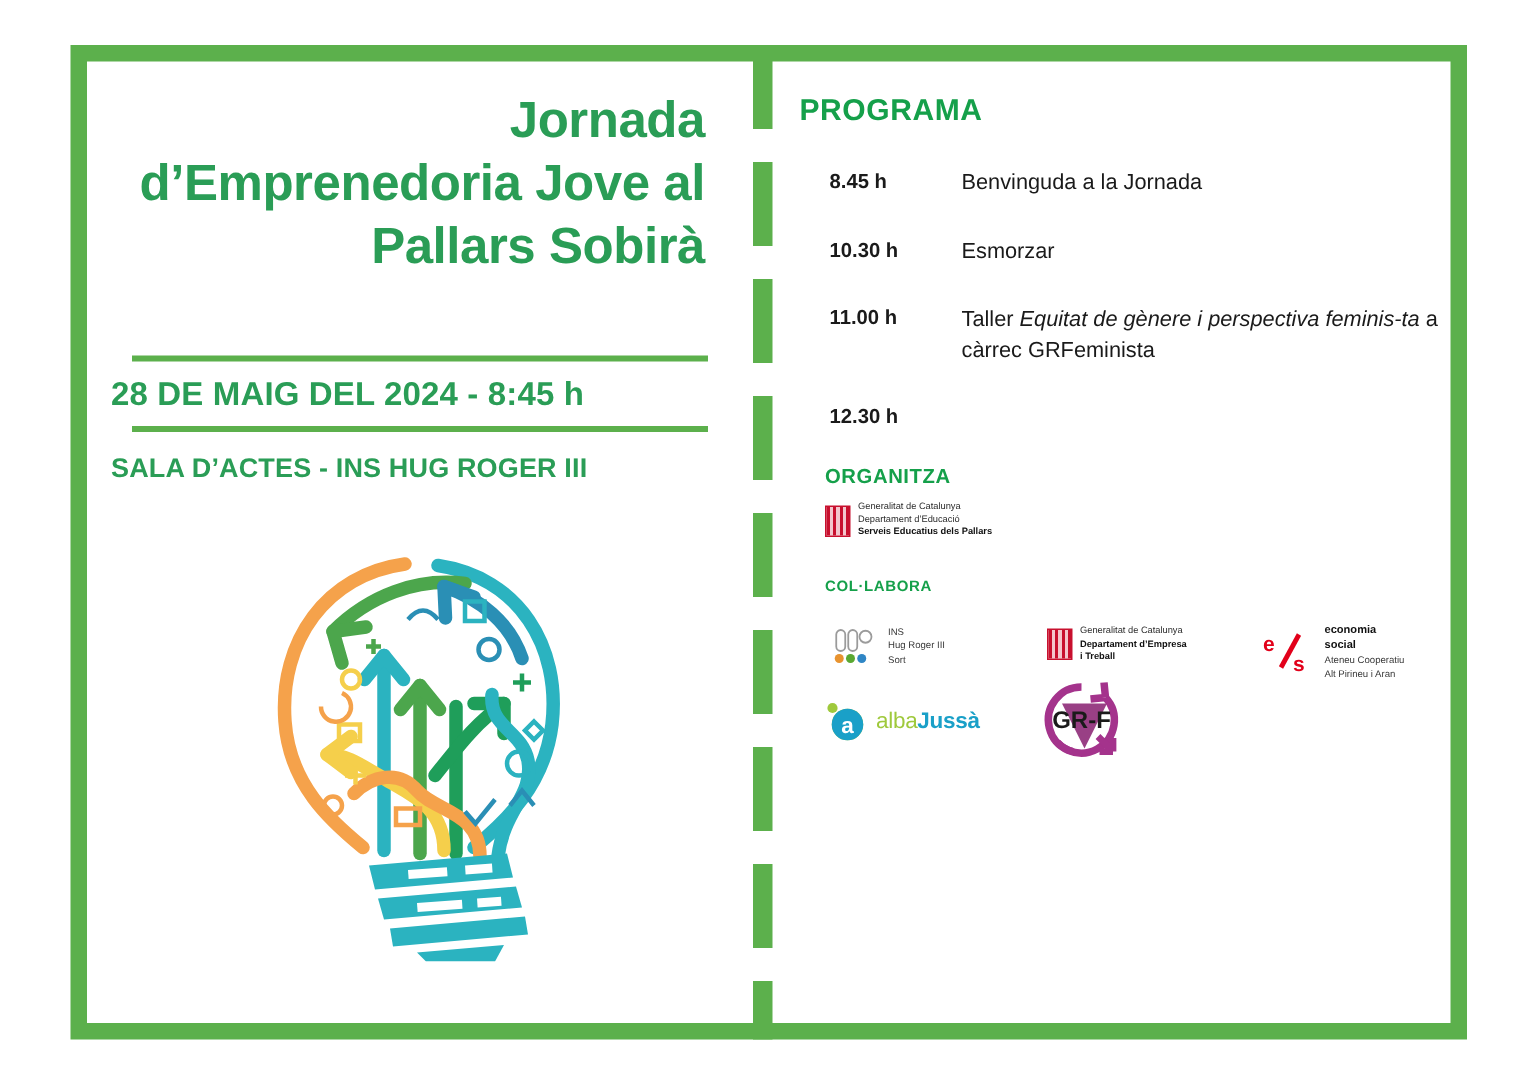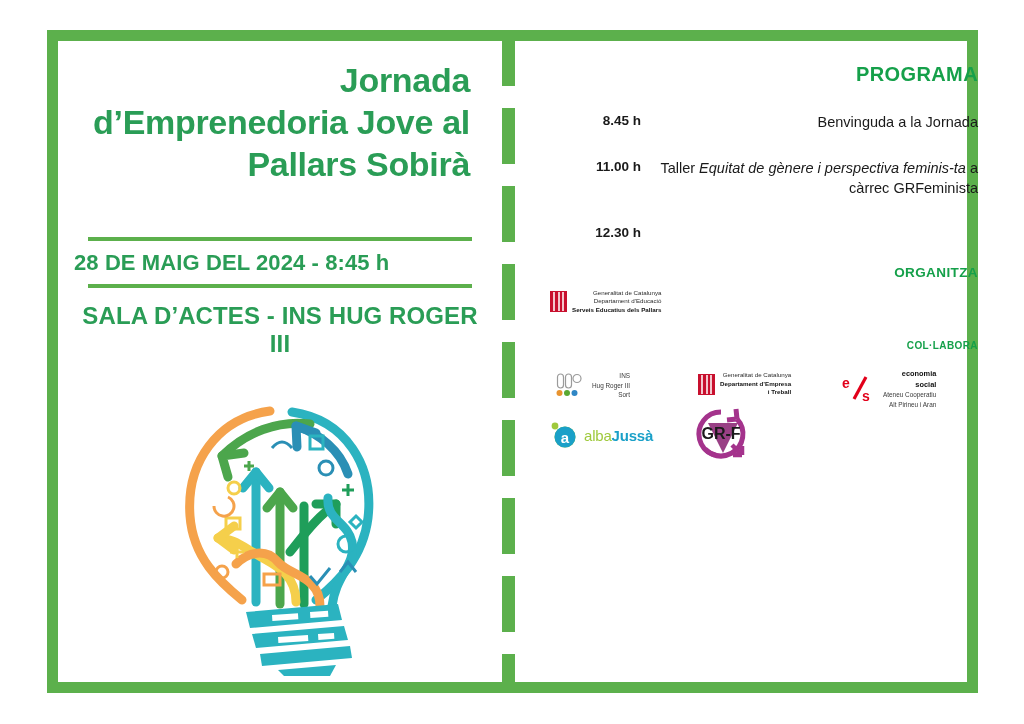--- a/index.html
+++ b/index.html
@@ -60,40 +60,39 @@
   .rule-top { margin-top:52px; }
   .datebar {
     text-align:left;
     color:#2a9d56;
     font-size:22px;
     font-weight:bold;
     padding:9px 0 8px 0;
     letter-spacing:0.1px;
   }
   .venue {
-    text-align:center;
     color:#2a9d56;
-    font-size:24px;
+    font-size:18px;
     font-weight:bold;
     padding-top:14px;
     letter-spacing:0.1px;
   }
   .bulb-wrap {
     margin-top:18px;
     display:flex;
     justify-content:center;
     align-items:flex-start;
   }
   .bulb-wrap svg { display:block; }
 
   
   .right {
     position:absolute;
     left:528px; top:41px;
-    width:450px; height:569px;text-align:right;
+    width:450px; height:569px;
   }
   .section-head {
     color:#15a04a;
     font-weight:bold;
     letter-spacing:0.4px;
   }
   .programa {
     font-size:20px;
     margin-top:22px;
     margin-left:5px;
@@ -263,20 +262,24 @@
 
     <div class="section-head programa">PROGRAMA</div>
 
     <div class="schedule">
 
     <div class="sched-row">
           <div class="sched-time">8.45 h</div>
           <div class="sched-desc"><span>Benvinguda a la Jornada</span></div>
         </div>
         <div class="sched-row">
+          <div class="sched-time">10.30 h</div>
+          <div class="sched-desc"><span>Esmorzar</span></div>
+        </div>
+        <div class="sched-row">
           <div class="sched-time">11.00 h</div>
           <div class="sched-desc"><span>Taller </span><i>Equitat de gènere i perspectiva feminis-ta</i><span> a càrrec GRFeminista</span></div>
         </div>
         <div class="sched-row">
           <div class="sched-time">12.30 h</div>
         </div>
       </div>
 
     <div class="section-head organitza">ORGANITZA</div>
 

